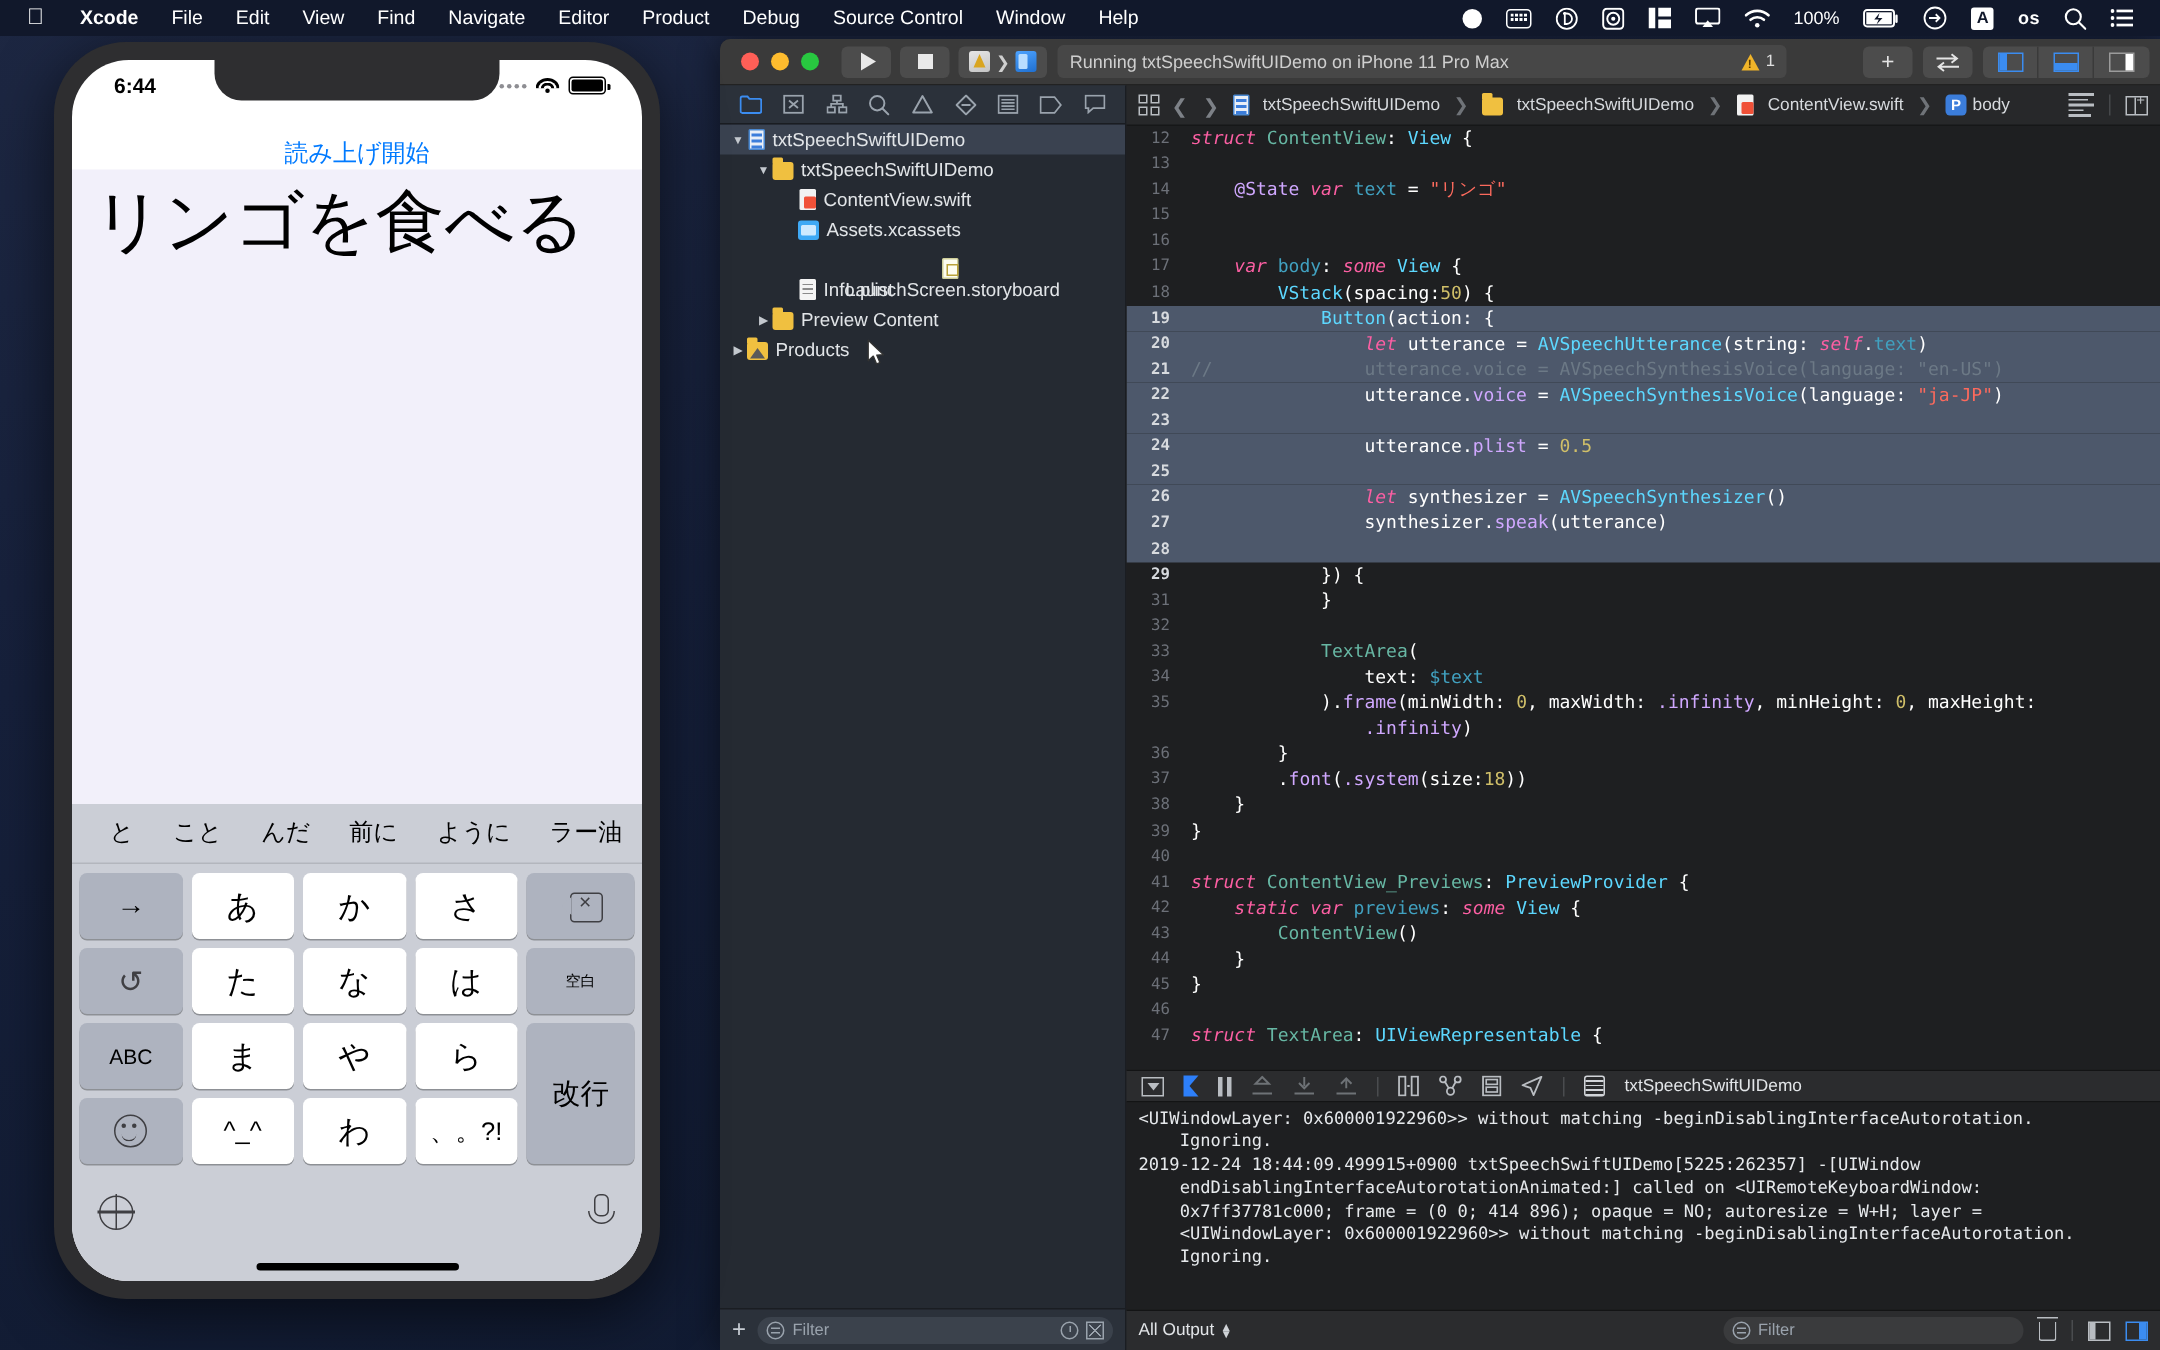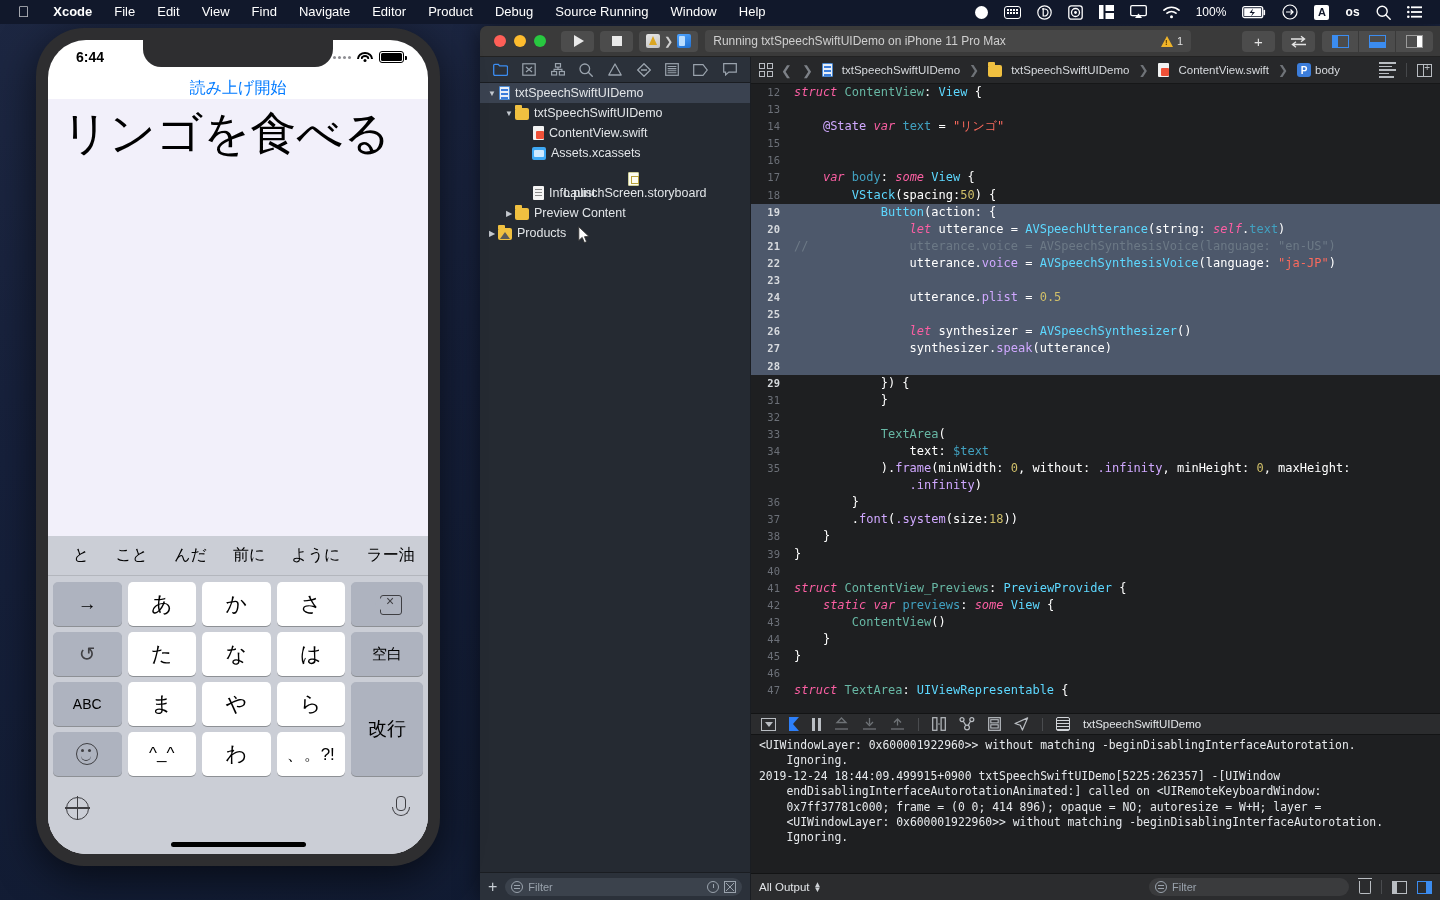--- a/index.html
+++ b/index.html
@@ -396,21 +396,21 @@
   }
   .wifi-ico .w1 { width:16px; height:7px; top:1px; }
   .wifi-ico .w2 { width:9px; height:4px; top:4px; }
   .wifi-ico .w3 { width:3px; height:3px; top:8px; background:#000; border-radius:50%; border:none;}
   .batt { width:25px; height:12px; border:1.4px solid #000; border-radius:3px; position:relative; }
   .batt::after{content:"";position:absolute;right:-3.5px;top:3.5px;width:2px;height:4px;background:#000;border-radius:0 1px 1px 0;}
   .batt i{position:absolute;left:1.3px;top:1.3px;bottom:1.3px;right:1.3px;background:#000;border-radius:1.5px;}
 
   #app-button {
     text-align: center; color: #007aff; font-size: 16px;
-    padding: 4px 0 0 0; flex: 0 0 auto;
+    padding: 4px 0 0 0; flex: 0 0 auto; margin-top: 14px;
   }
   #app-textarea {
     flex: 1; background: #f2f0fa; color: #000;
     font-size: 46px; padding: 6px 14px 0 14px; overflow: hidden;
     line-height: 1.25; min-height: 0;
   }
 
   
   #keyboard { flex: 0 0 auto; background: #cbced6; }
   #predict {
@@ -488,21 +488,21 @@
       <div class="mi apple"></div>
       <div class="mi bold">Xcode</div>
       <div class="mi">File</div>
       <div class="mi">Edit</div>
       <div class="mi">View</div>
       <div class="mi">Find</div>
       <div class="mi">Navigate</div>
       <div class="mi">Editor</div>
       <div class="mi">Product</div>
       <div class="mi">Debug</div>
-      <div class="mi">Source Running</div>
+      <div class="mi">Source Control</div>
       <div class="mi">Window</div>
       <div class="mi">Help</div>
     </div>
     <div class="mb-right">
       <div class="si">
           <div class="dot-fill"></div>
         </div>
       <div class="si">
         <div class="glyph-box" style="width:17px;height:13px;">
           <svg width="11" height="7" viewBox="0 0 11 7">
@@ -824,21 +824,21 @@
             <div class="code-row hl"><span class="gut act">24</span><span class="ln"><span class="pl">                utterance.</span><span class="mt">plist</span><span class="pl"> = </span><span class="nu">0.5</span></span></div>
             <div class="code-row hl"><span class="gut act">25</span><span class="ln"><span class="pl"></span></span></div>
             <div class="code-row hl"><span class="gut act">26</span><span class="ln"><span class="pl">                </span><span class="k">let</span><span class="pl"> synthesizer = </span><span class="ty">AVSpeechSynthesizer</span><span class="pl">()</span></span></div>
             <div class="code-row hl"><span class="gut act">27</span><span class="ln"><span class="pl">                synthesizer.</span><span class="mt">speak</span><span class="pl">(utterance)</span></span></div>
             <div class="code-row hl"><span class="gut act">28</span><span class="ln"><span class="pl"></span></span></div>
             <div class="code-row"><span class="gut act">29</span><span class="ln"><span class="pl">            }) {</span></span></div>
             <div class="code-row"><span class="gut">31</span><span class="ln"><span class="pl">            }</span></span></div>
             <div class="code-row"><span class="gut">32</span><span class="ln"><span class="pl"></span></span></div>
             <div class="code-row"><span class="gut">33</span><span class="ln"><span class="pl">            </span><span class="pr">TextArea</span><span class="pl">(</span></span></div>
             <div class="code-row"><span class="gut">34</span><span class="ln"><span class="pl">                text: </span><span class="va">$text</span></span></div>
-            <div class="code-row"><span class="gut">35</span><span class="ln"><span class="pl">            ).</span><span class="mt">frame</span><span class="pl">(minWidth: </span><span class="nu">0</span><span class="pl">, without: </span><span class="mt">.infinity</span><span class="pl">, minHeight: </span><span class="nu">0</span><span class="pl">, maxHeight:</span></span></div>
+            <div class="code-row"><span class="gut">35</span><span class="ln"><span class="pl">            ).</span><span class="mt">frame</span><span class="pl">(minWidth: </span><span class="nu">0</span><span class="pl">, maxWidth: </span><span class="mt">.infinity</span><span class="pl">, minHeight: </span><span class="nu">0</span><span class="pl">, maxHeight:</span></span></div>
             <div class="code-row"><span class="gut"></span><span class="ln"><span class="pl">                </span><span class="mt">.infinity</span><span class="pl">)</span></span></div>
             <div class="code-row"><span class="gut">36</span><span class="ln"><span class="pl">        }</span></span></div>
             <div class="code-row"><span class="gut">37</span><span class="ln"><span class="pl">        .</span><span class="mt">font</span><span class="pl">(</span><span class="mt">.system</span><span class="pl">(size:</span><span class="nu">18</span><span class="pl">))</span></span></div>
             <div class="code-row"><span class="gut">38</span><span class="ln"><span class="pl">    }</span></span></div>
             <div class="code-row"><span class="gut">39</span><span class="ln"><span class="pl">}</span></span></div>
             <div class="code-row"><span class="gut">40</span><span class="ln"><span class="pl"></span></span></div>
             <div class="code-row"><span class="gut">41</span><span class="ln"><span class="k">struct </span><span class="pr">ContentView_Previews</span><span class="pl">: </span><span class="ty">PreviewProvider</span><span class="pl"> {</span></span></div>
             <div class="code-row"><span class="gut">42</span><span class="ln"><span class="pl">    </span><span class="k">static var</span><span class="pl"> </span><span class="va">previews</span><span class="pl">: </span><span class="k">some</span><span class="pl"> </span><span class="ty">View</span><span class="pl"> {</span></span></div>
             <div class="code-row"><span class="gut">43</span><span class="ln"><span class="pl">        </span><span class="pr">ContentView</span><span class="pl">()</span></span></div>
             <div class="code-row"><span class="gut">44</span><span class="ln"><span class="pl">    }</span></span></div>
@@ -1054,21 +1054,21 @@
               <div style="width: 72px;">
                 <div style="margin-bottom: 6px;">
                   <div class="key fn" style="flex: 0 0 auto; width: 72px;">
                     <span class="del-ico">
                       <span class="del-tip"></span>
                     </span>
                   </div>
                 </div>
                 <div style="margin-bottom: 6px;">
                   <div class="key fn" style="flex: 0 0 auto; width: 72px;">
-                    <span style="font-size: 15px;">空白</span>
+                    <span style="font-size: 10px;">空白</span>
                   </div>
                 </div>
                 <div>
                   <div class="key fn tall" style="flex: 0 0 auto; width: 72px;">
                     <span style="font-size: 19px;">改行</span>
                   </div>
                 </div>
               </div>
             </div>
           </div>

